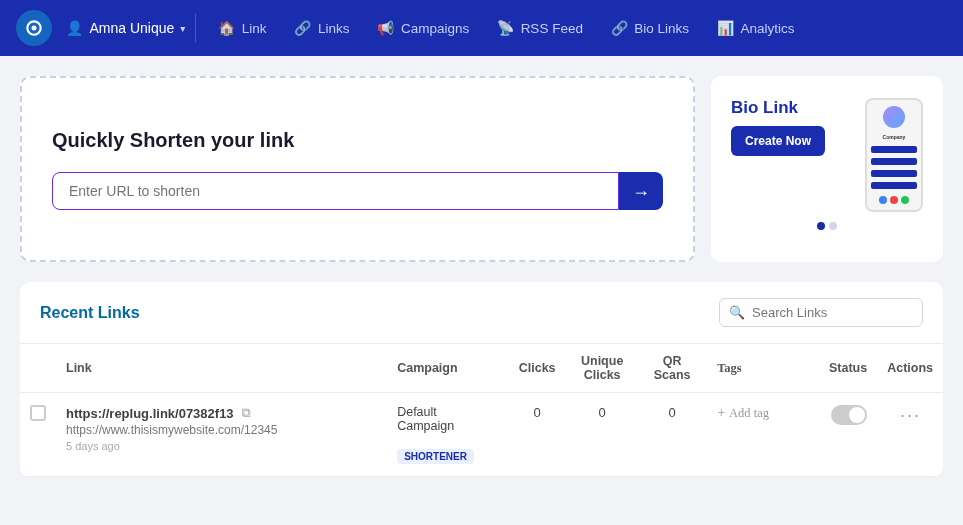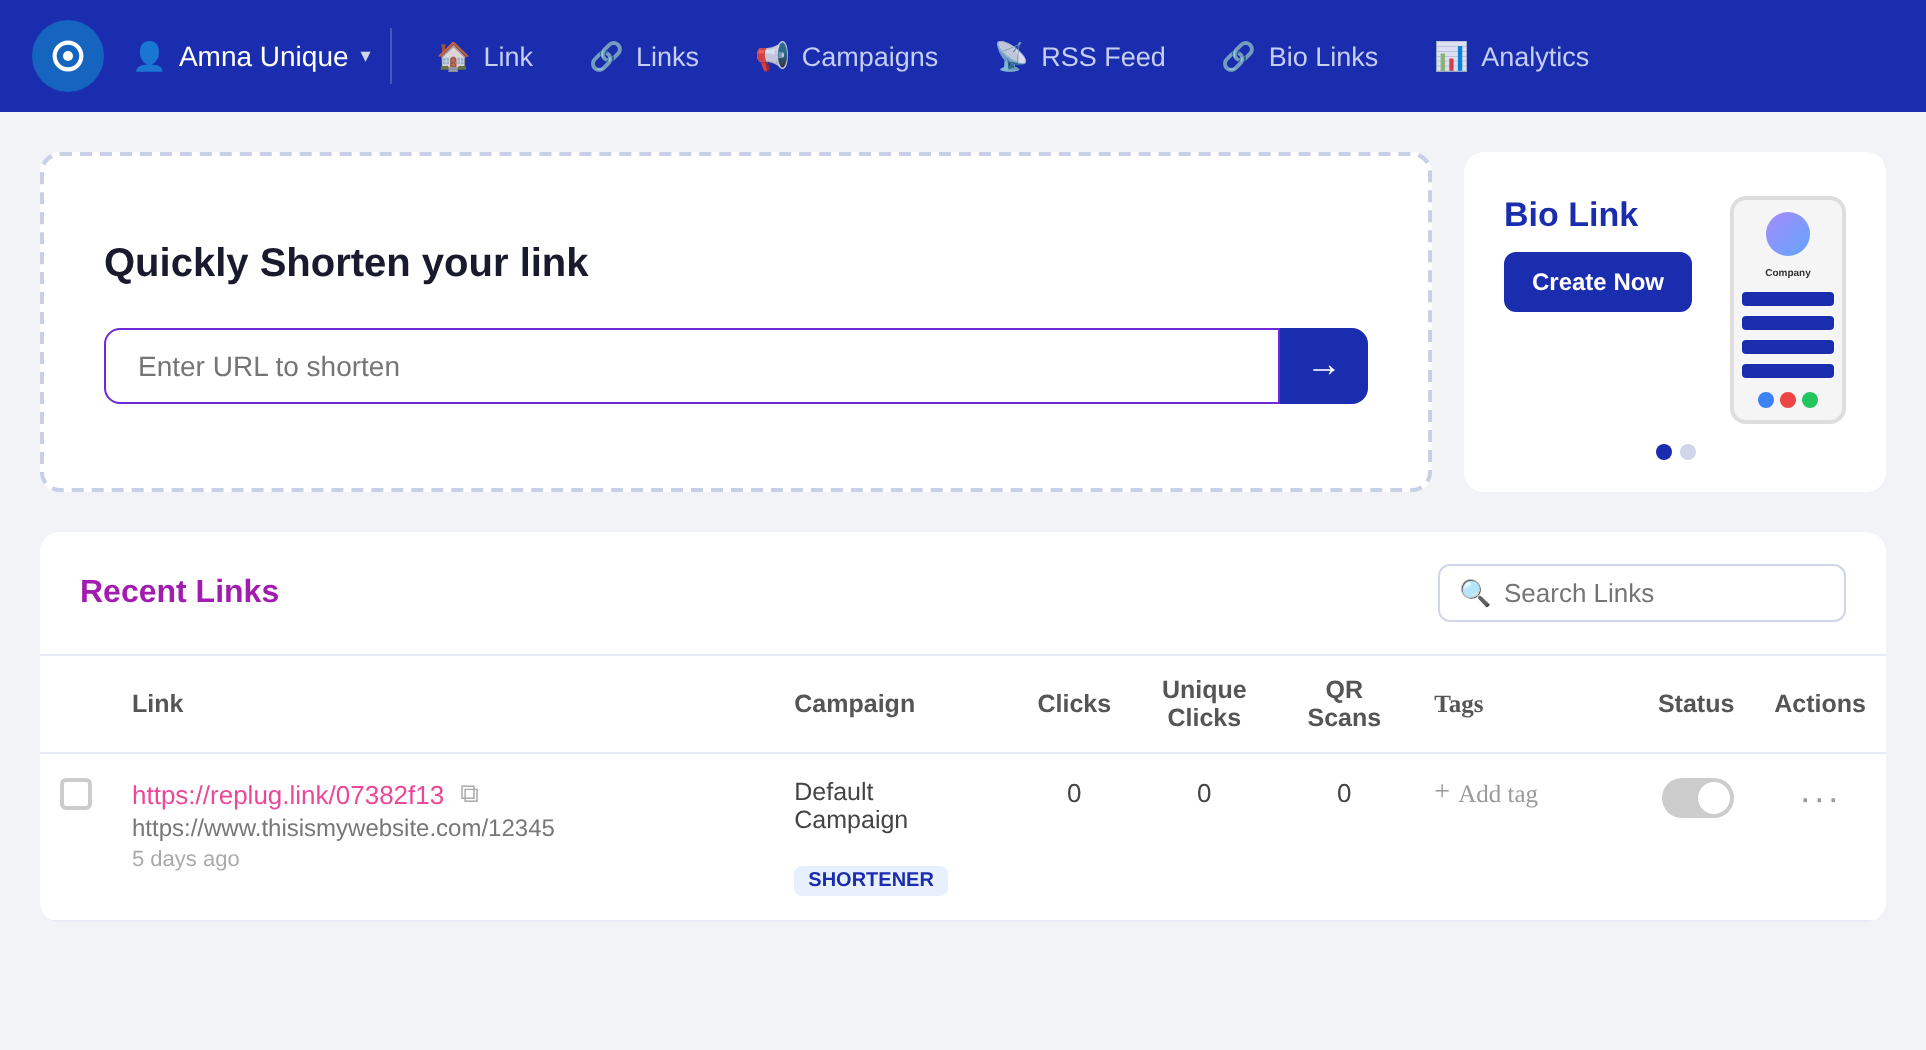--- a/index.html
+++ b/index.html
@@ -81,24 +81,24 @@
       border-radius: 0 8px 8px 0;
       width: 44px;
       cursor: pointer;
       display: flex; align-items: center; justify-content: center;
       color: #fff;
       font-size: 18px;
     }
 
     
     .bio-card {
-      width: 211px;
+      width: 232px;
       background: #fff;
       border-radius: 10px;
-      padding: 22px 20px 16px;
+      padding: 22px 20px 32px;
       display: flex; flex-direction: column;
       position: relative;
       overflow: hidden;
     }
     .bio-card-inner { display: flex; gap: 14px; }
     .bio-text { flex: 1; }
     .bio-title { font-size: 17px; font-weight: 800; color: #1a2dae; margin-bottom: 8px; }
     .bio-desc { font-size: 12px; color: #555; line-height: 1.5; margin-bottom: 14px; }
     .bio-create-btn {
       background: #1a2dae;
@@ -139,21 +139,21 @@
     .bio-dots { display: flex; gap: 4px; justify-content: center; margin-top: 10px; }
     .bio-dot { width: 8px; height: 8px; border-radius: 50%; background: #d0d5e8; }
     .bio-dot.active { background: #1a2dae; }
 
     
     .links-card { background: #fff; border-radius: 10px; padding: 0; overflow: hidden; }
     .links-header {
       display: flex; align-items: center; justify-content: space-between;
       padding: 16px 20px;
     }
-    .links-title { font-size: 16px; font-weight: 700; color: #a21caf; }
+    .links-title { font-size: 16px; font-weight: 700; color: #0369a1; }
     .search-box {
       display: flex; align-items: center;
       border: 1px solid #d0d5e8;
       border-radius: 6px;
       padding: 6px 10px;
       gap: 6px;
       background: #fff;
     }
     .search-icon { color: #999; font-size: 13px; }
     .search-input {
@@ -179,21 +179,21 @@
     .col-campaign { width: 120px; }
     .col-clicks { width: 60px; text-align: center; }
     .col-unique { width: 70px; text-align: center; }
     .col-qr { width: 70px; text-align: center; }
     .col-tags { width: 100px; font-family: Liberation Serif, serif; }
     .col-status { width: 70px; text-align: right; }
     .col-actions { width: 60px; text-align: center; }
 
     thead th.col-clicks, thead th.col-unique, thead th.col-qr { text-align: center; }
 
-    .link-url { color: #ec4899; font-size: 13px; font-weight: 400; text-decoration: none; }
+    .link-url { color: #404040; font-size: 13px; font-weight: 700; text-decoration: none; }
     .link-original { color: #777; font-size: 12px; margin-top: 2px; }
     .link-time { color: #aaa; font-size: 11px; margin-top: 3px; }
     .link-copy-icon { color: #aaa; font-size: 13px; cursor: pointer; margin-left: 4px; }
 
     .campaign-name { color: #444; font-size: 12.5px; }
     .badge-shortener {
       display: inline-block;
       background: #e8f0fe;
       color: #1a2dae;
       font-size: 10px;

